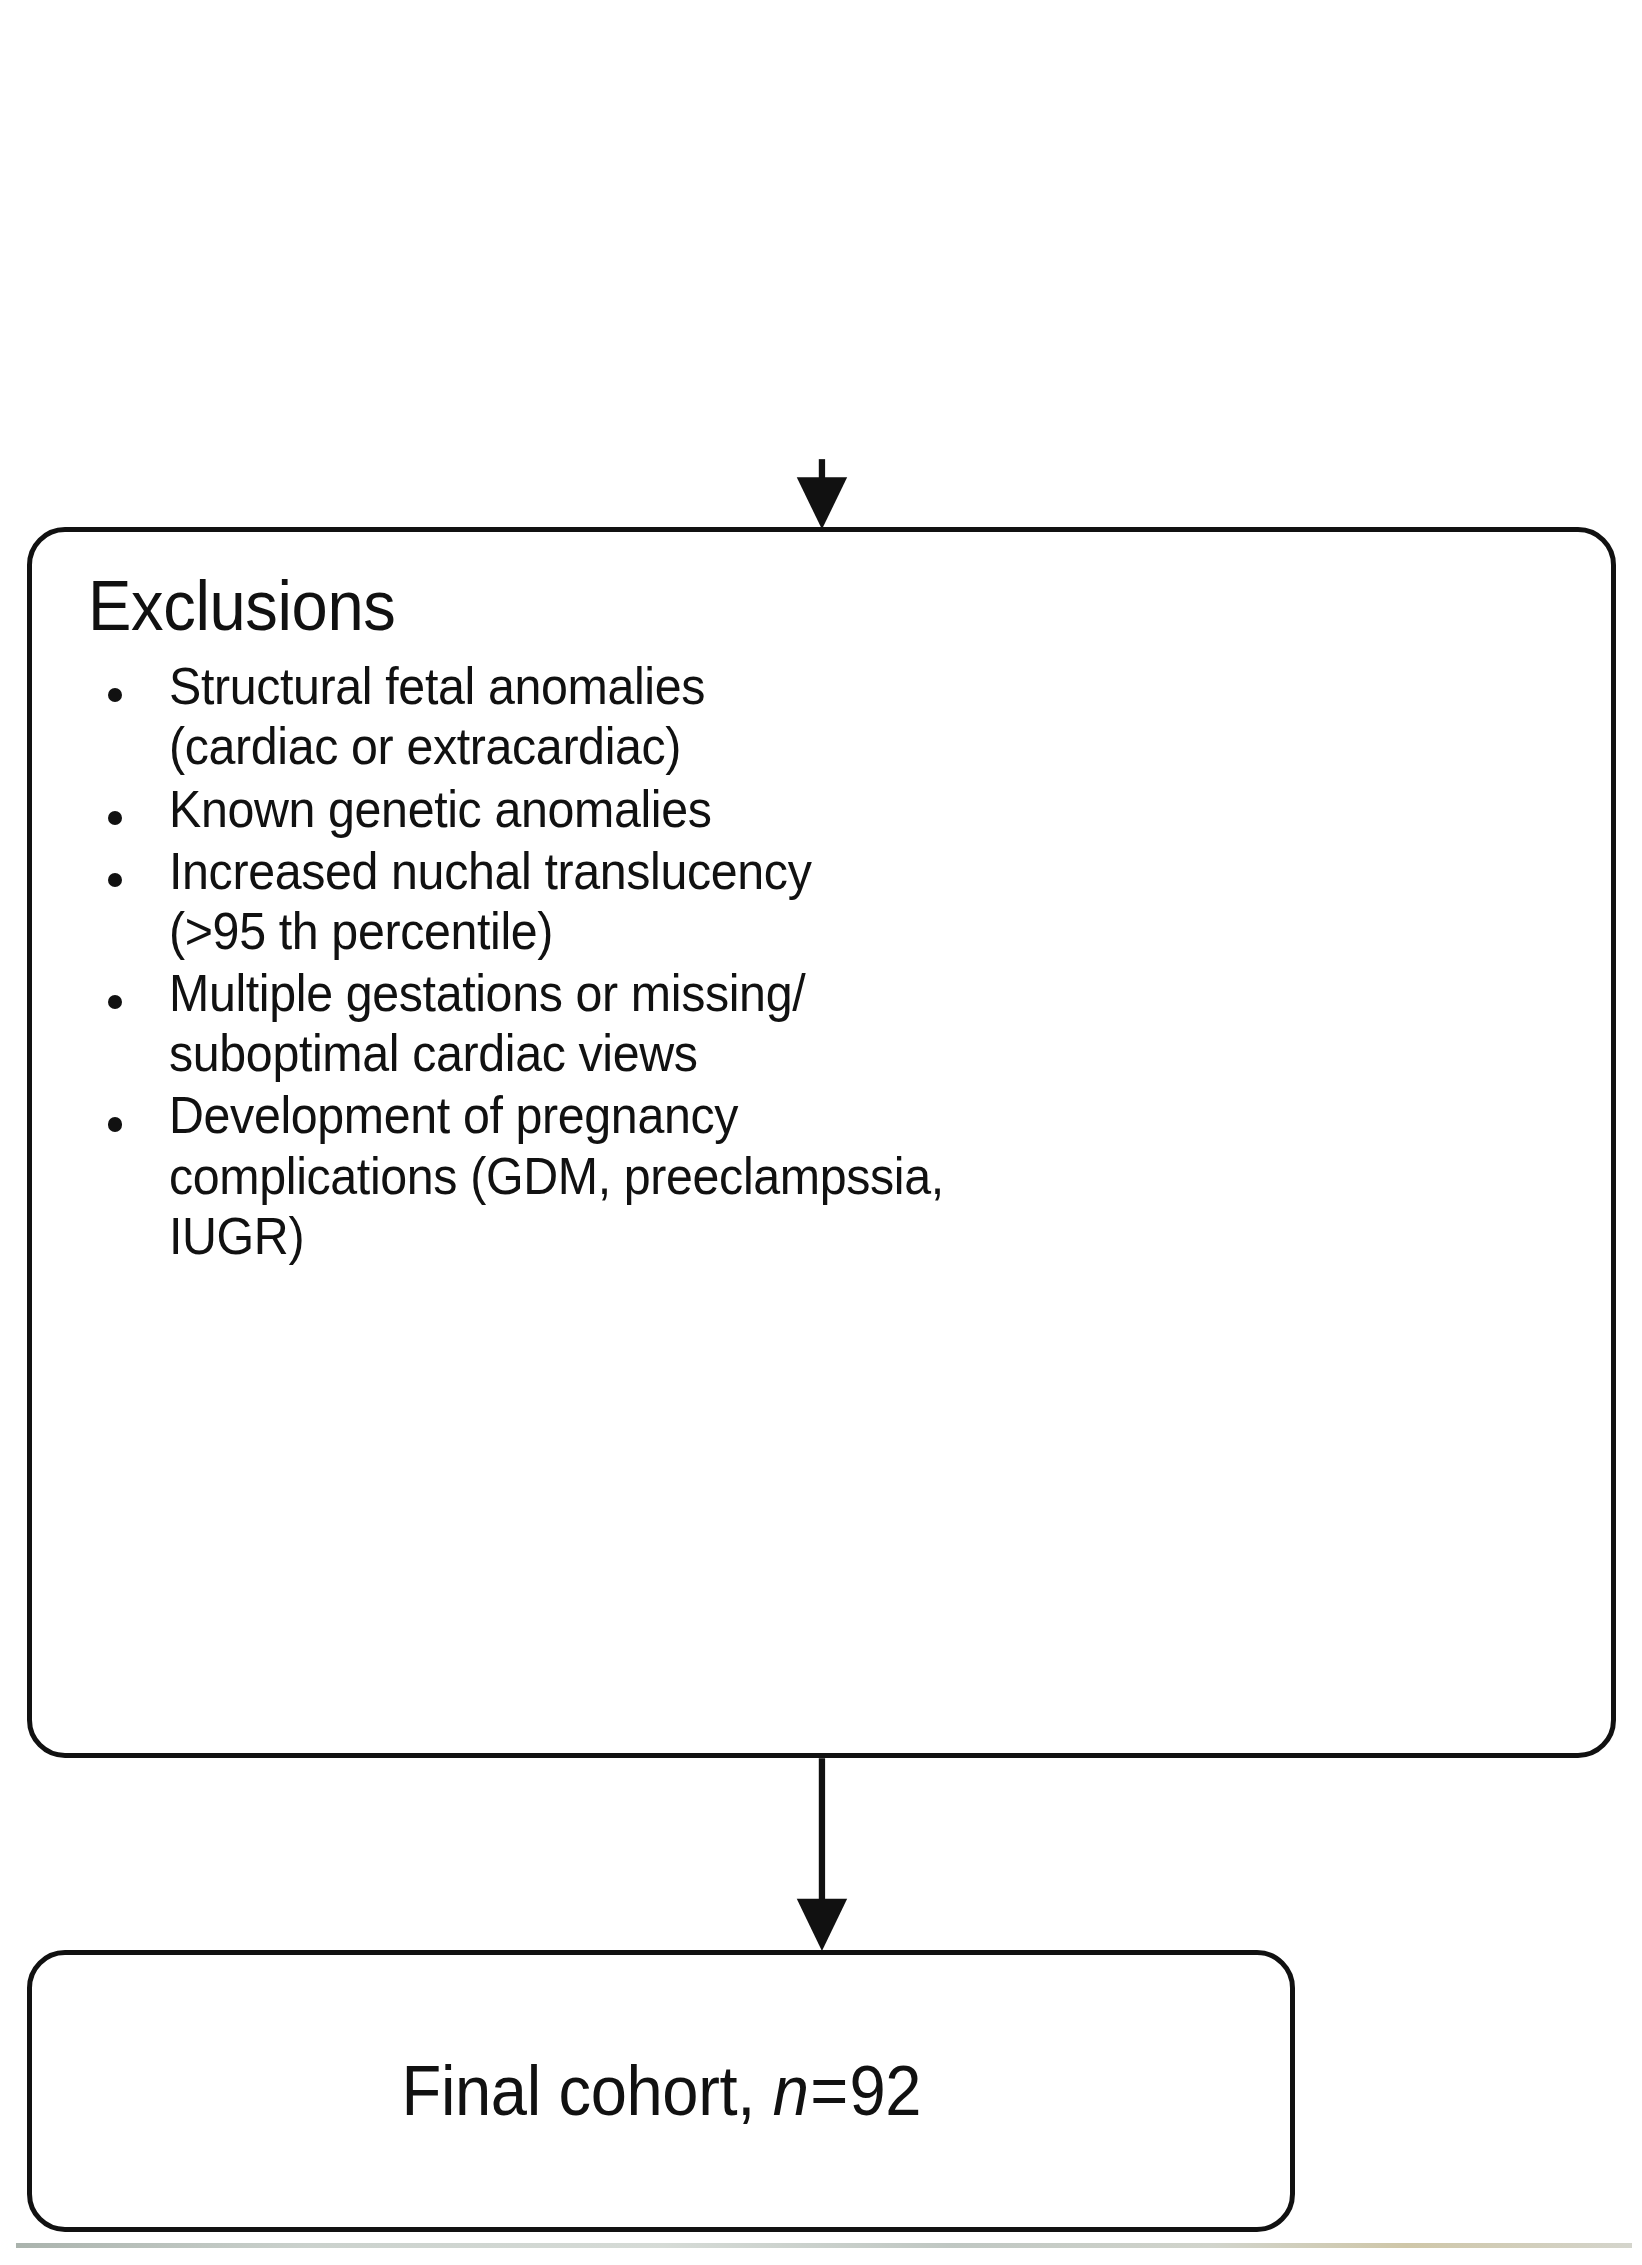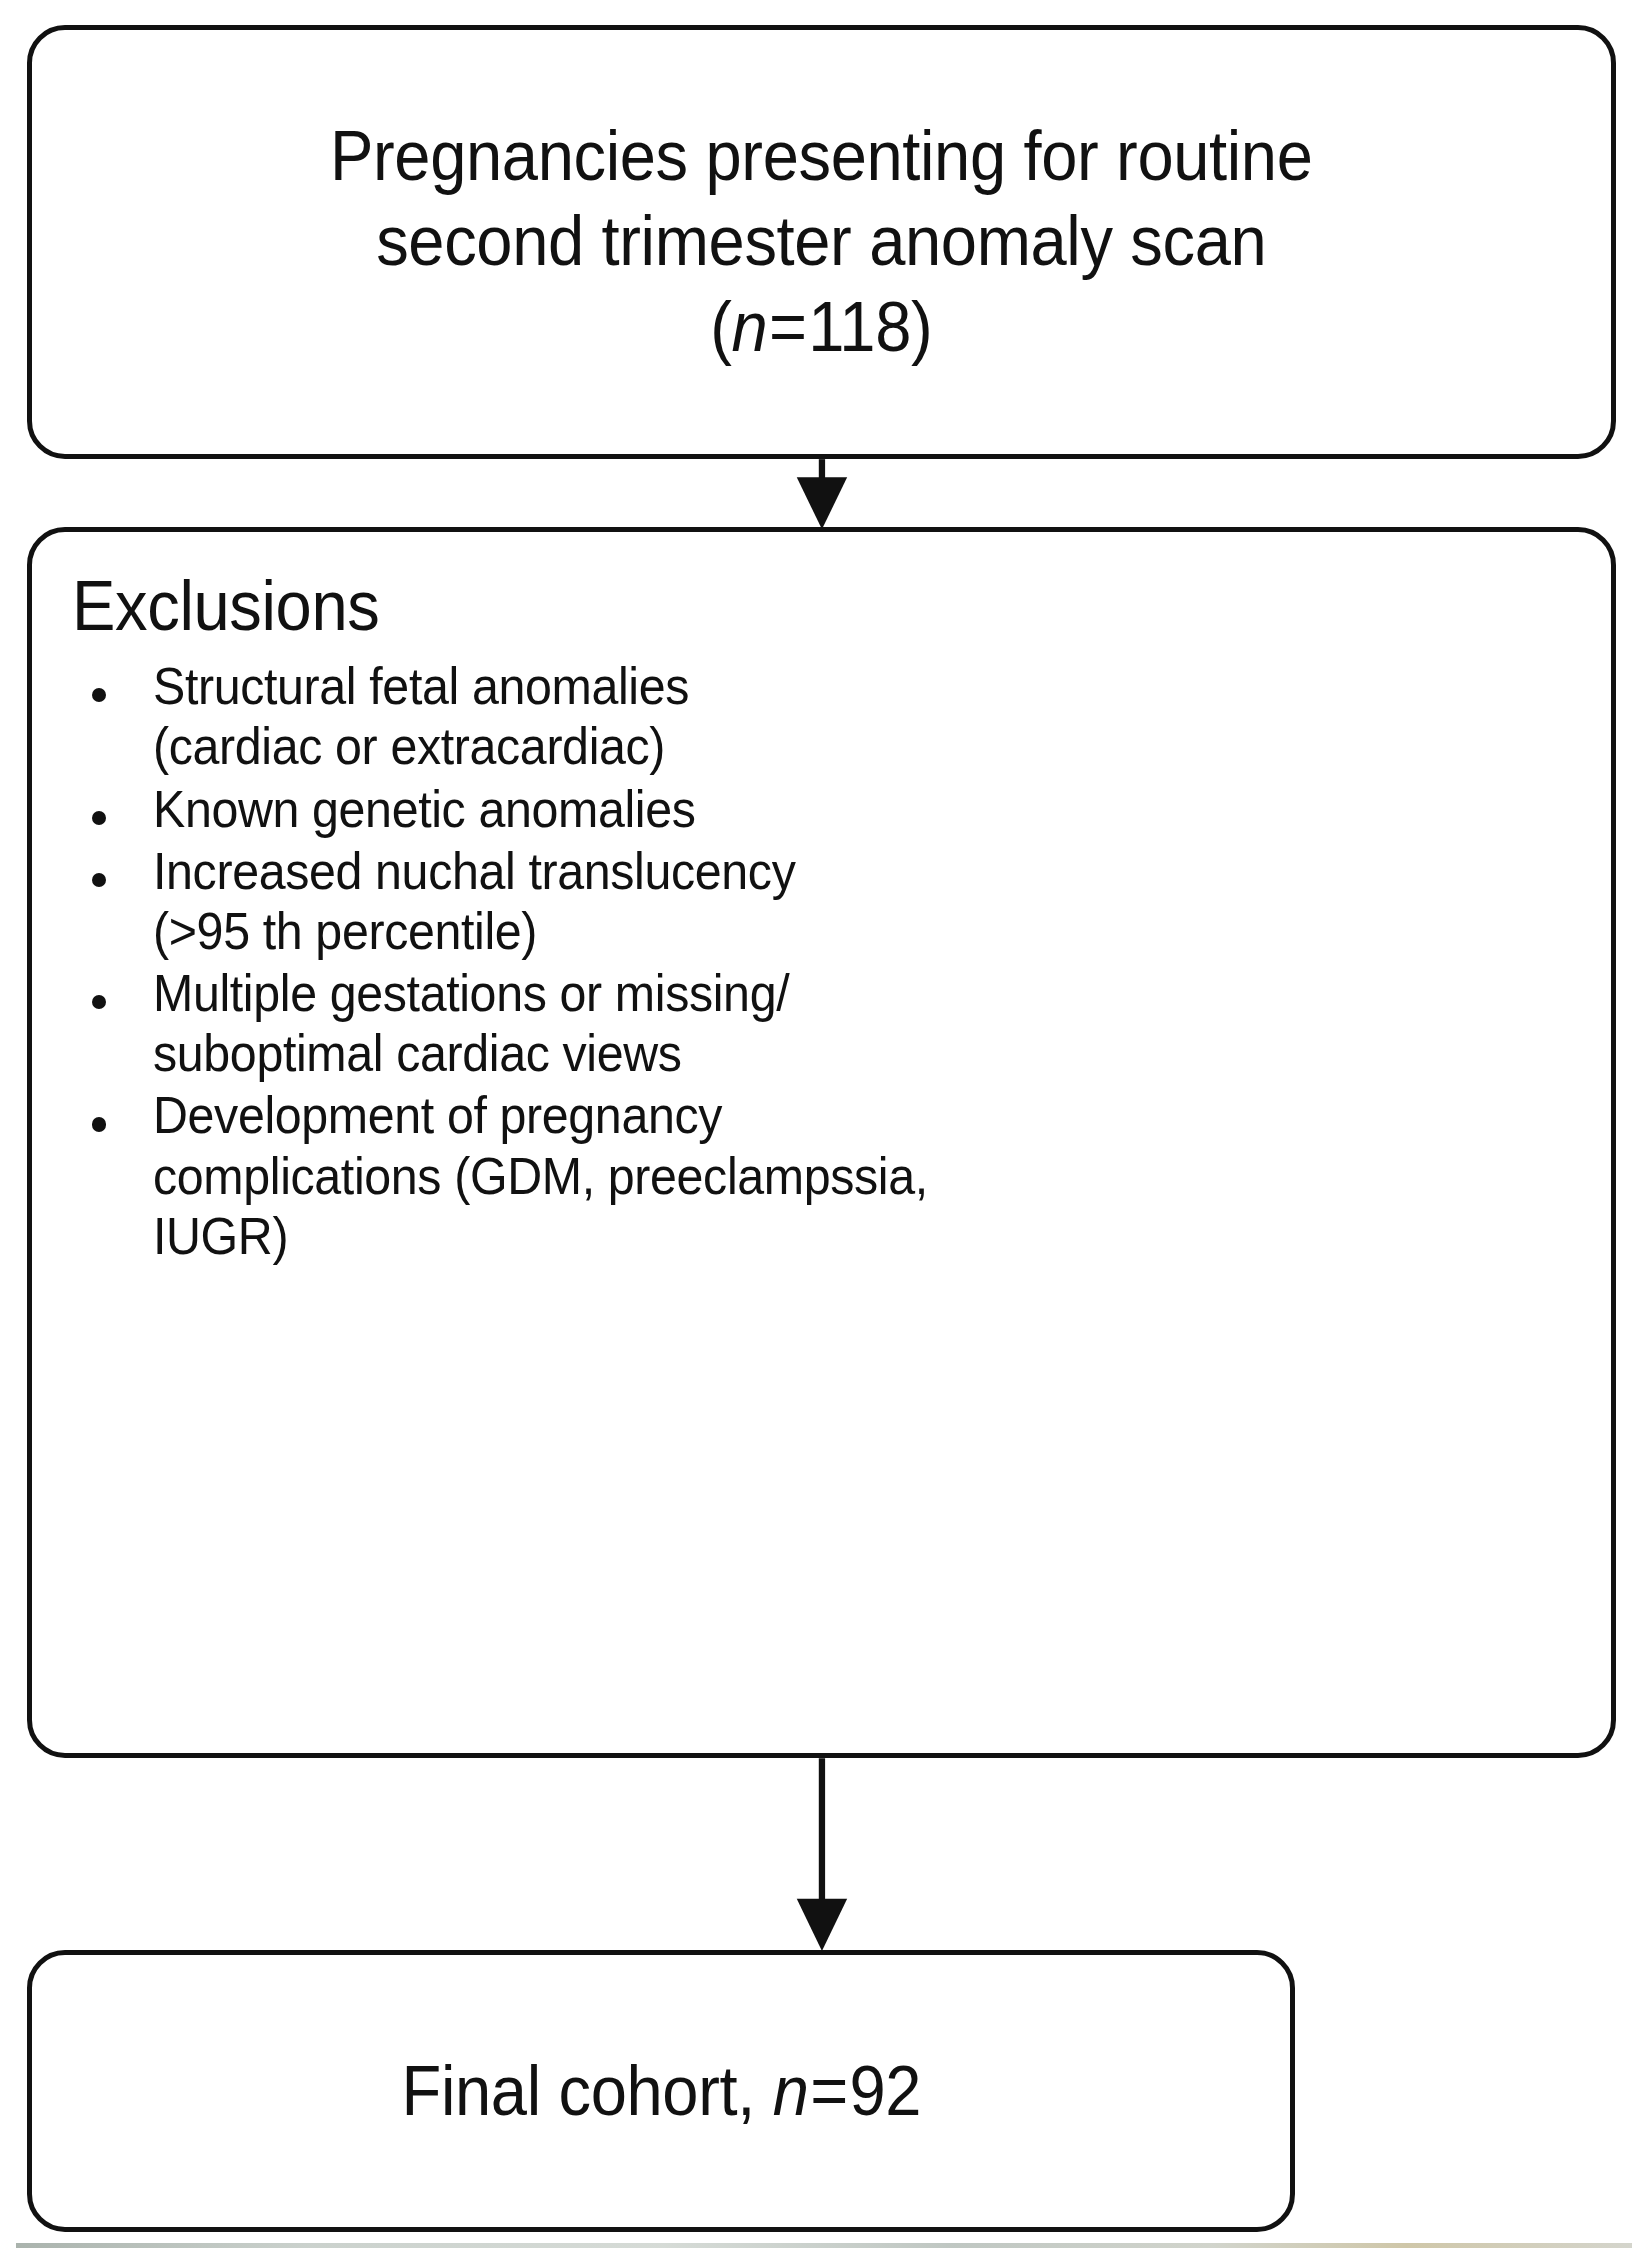--- a/index.html
+++ b/index.html
@@ -48,21 +48,21 @@
     letter-spacing: -0.4px;
     transform: scaleX(0.93);
   }
 
   
   #box-exclusions {
     left: 27px;
     top: 405px;
     width: 1591px;
     height: 691px;
-    padding: 38px 36px 27px 40px;
+    padding: 38px 36px 27px 56px;
   }
   #exclusions-title {
     font-size: 70px;
     line-height: 1.05;
     letter-spacing: -0.4px;
     transform: scaleX(0.93);
     transform-origin: left center;
     margin-bottom: 12.6px;
   }
   ul.excl-list {
@@ -134,27 +134,20 @@
     height: 4.5px;
     background: linear-gradient(to right, #8e9a92 0%, #b9c2bc 18%, #c8cfc9 40%, #aab4ae 58%, #c2c6bb 74%, #bfb48c 86%, #c6c7bc 100%);
     opacity: 0.75;
   }
 </style>
 </head>
 <body>
 
 <div id="flowchart">
 
-  <div class="node-box" id="box-source" style="left: 27px; top: 25px; width: 1589px; height: 434px;">
-    <div class="lines">
-      <div>Pregnancies presenting for routine</div>
-      <div>second trimester anomaly scan</div>
-      <div><span>(</span><span class="var-n">n</span><span class="eq">=</span><span>118</span><span>)</span></div>
-    </div>
-  </div>
 
   <svg class="connector" width="1643" height="2266" viewBox="0 0 1825 2517">
     <line x1="913" y1="510" x2="913" y2="540" stroke="#111111" stroke-width="7"></line>
     <polygon points="885,530 941,530 913,588" fill="#111111"></polygon>
   </svg>
 
   <div class="node-box" id="box-exclusions" style="left: 27px; top: 527px; width: 1589px; height: 1231px;">
     <div id="exclusions-title">Exclusions</div>
     <ul class="excl-list">
       <li>

